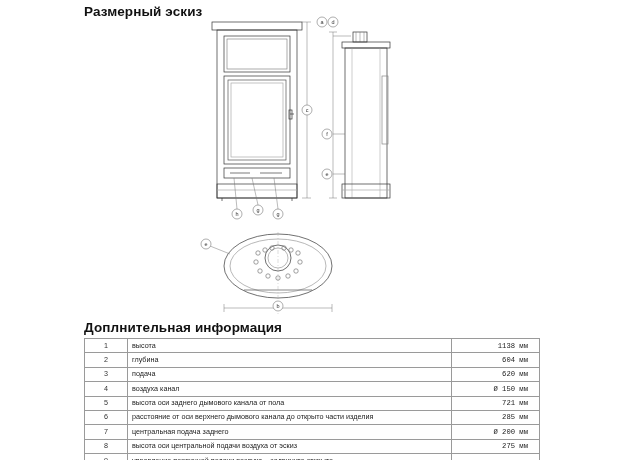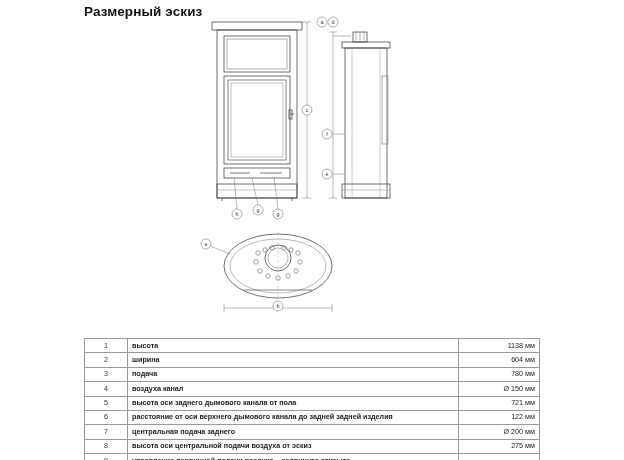--- a/index.html
+++ b/index.html
@@ -57,27 +57,27 @@
     vertical-align: middle;
     height: 9px;
   }
   .info-table td.num {
     width: 34px;
     text-align: center;
     color: #333;
   }
   .info-table td.label {
     text-align: left;
-    font-weight: bold;
   }
   .info-table td.value {
     width: 72px;
     text-align: right;
-    padding-right: 4px;
+    padding-right: 11px;
     white-space: nowrap;
+    font-family: Liberation Mono, monospace;
   }
 </style>
 </head>
 <body>
 
 <div class="page">
 
   <div class="section-title" id="title-sketch">Размерный эскиз</div>
 
   <div class="drawing">
@@ -201,52 +201,53 @@
       </g>
 
       <g stroke="#777" stroke-width="0.5" fill="none">
         <line x1="68" y1="191" x2="62" y2="164"></line>
         <line x1="47" y1="195" x2="44" y2="164"></line>
         <line x1="88" y1="195" x2="84" y2="164"></line>
       </g>
     </svg>
   </div>
 
+  <div class="section-title" id="title-info">Доплнительная информация</div>
 
   <table class="info-table">
     <tbody>
       <tr>
         <td class="num">1</td>
         <td class="label">высота</td>
         <td class="value">1138 мм</td>
       </tr>
       <tr>
         <td class="num">2</td>
-        <td class="label">ширина</td>
+        <td class="label">глубина</td>
         <td class="value">604 мм</td>
       </tr>
       <tr>
         <td class="num">3</td>
         <td class="label">подача</td>
-        <td class="value">780 мм</td>
+        <td class="value">620 мм</td>
       </tr>
       <tr>
         <td class="num">4</td>
         <td class="label">воздуха канал</td>
         <td class="value">Ø 150 мм</td>
       </tr>
       <tr>
         <td class="num">5</td>
         <td class="label">высота оси заднего дымового канала от пола</td>
         <td class="value">721 мм</td>
       </tr>
       <tr>
         <td class="num">6</td>
-        <td class="label">расстояние от оси верхнего дымового канала до задней задней изделия</td>
-        <td class="value">122 мм</td>
+        <td class="label">расстояние от оси верхнего дымового канала до открыто части изделия</td>
+        <td class="value">285 мм</td>
       </tr>
       <tr>
         <td class="num">7</td>
         <td class="label">центральная подача заднего</td>
         <td class="value">Ø 200 мм</td>
       </tr>
       <tr>
         <td class="num">8</td>
         <td class="label">высота оси центральной подачи воздуха от эскиз</td>
         <td class="value">275 мм</td>

